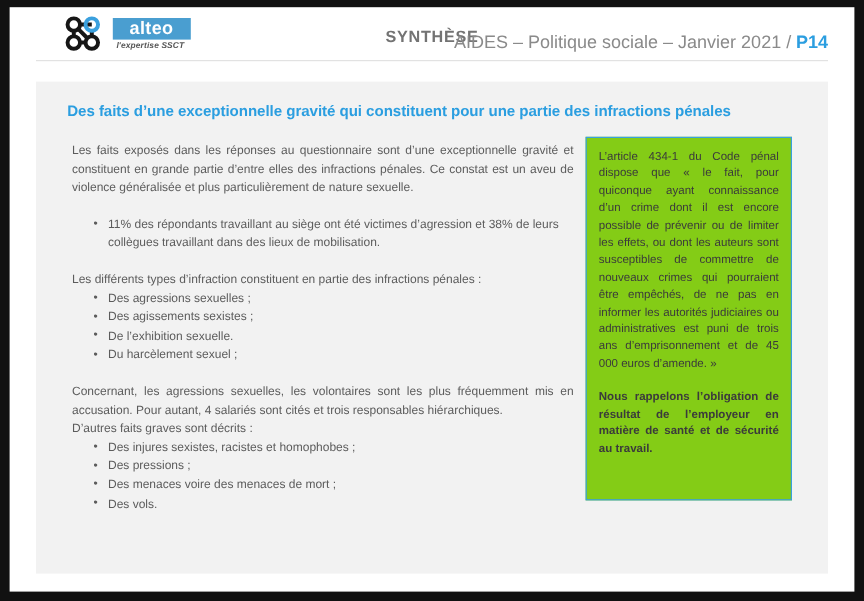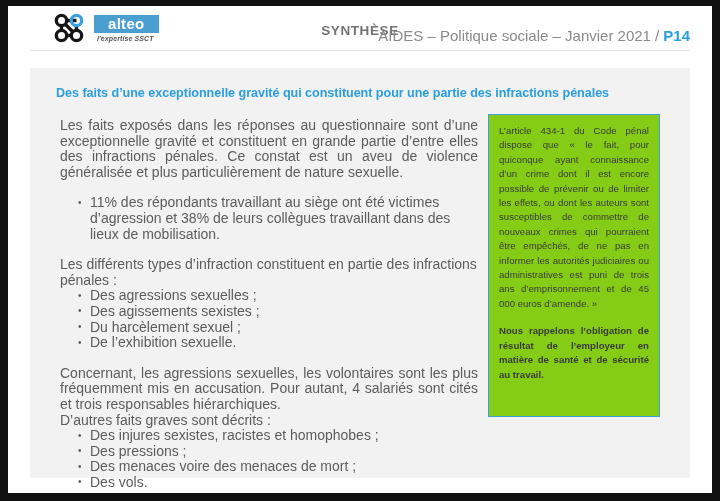--- a/index.html
+++ b/index.html
@@ -133,21 +133,21 @@
     letter-spacing: -0.05px;
   }
 
   
   .col-left {
     position: absolute;
     left: 30px;
     top: 50px;
     width: 418px;
     color: #5c5c5c;
-    font-size: 14px;
+    font-size: 10px;
     line-height: 15.6px;
   }
   .col-left p.just {
     margin: 0;
     text-align: justify;
   }
   .col-left p.flat {
     margin: 0;
     text-align: left;
   }
@@ -248,22 +248,22 @@
         <ul class="bul">
           <li class="wrap">11% des répondants travaillant au siège ont été victimes d’agression et 38% de leurs collègues travaillant dans des lieux de mobilisation.</li>
         </ul>
 
         <div class="spacer-md"></div>
 
         <p class="flat">Les différents types d’infraction constituent en partie des infractions pénales :</p>
         <ul class="bul">
           <li>Des agressions sexuelles ;</li>
           <li>Des agissements sexistes ;</li>
+          <li>De l’exhibition sexuelle.</li>
           <li>Du harcèlement sexuel ;</li>
-          <li>De l’exhibition sexuelle.</li>
         </ul>
 
         <div class="spacer-md"></div>
 
         <p class="just">Concernant, les agressions sexuelles, les volontaires sont les plus fréquemment mis en accusation. Pour autant, 4 salariés sont cités et trois responsables hiérarchiques.</p>
         <p class="flat">D’autres faits graves sont décrits :</p>
         <ul class="bul">
           <li>Des injures sexistes, racistes et homophobes ;</li>
           <li>Des pressions ;</li>
           <li>Des menaces voire des menaces de mort ;</li>

